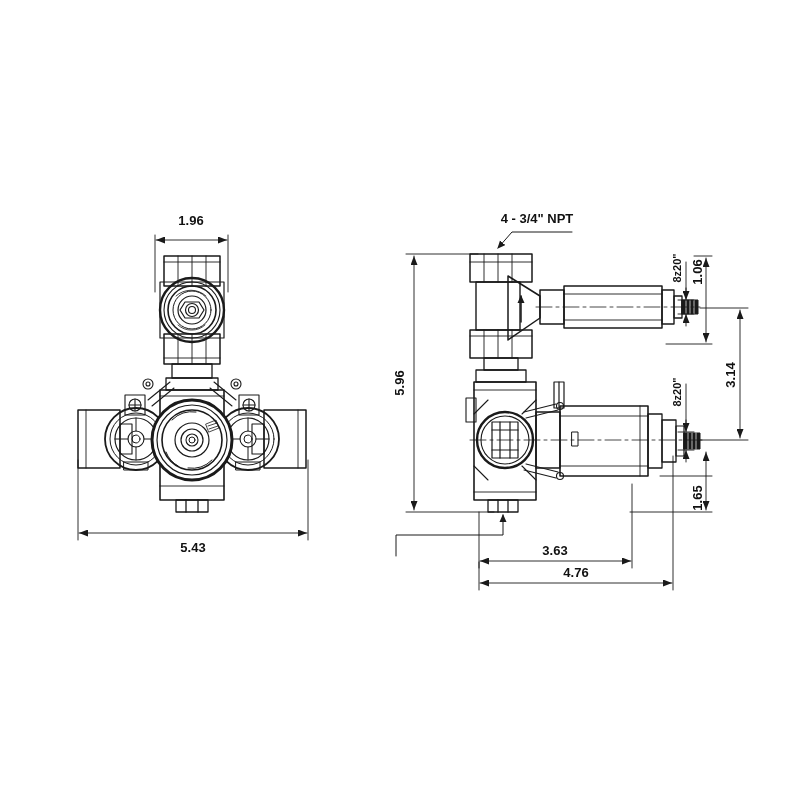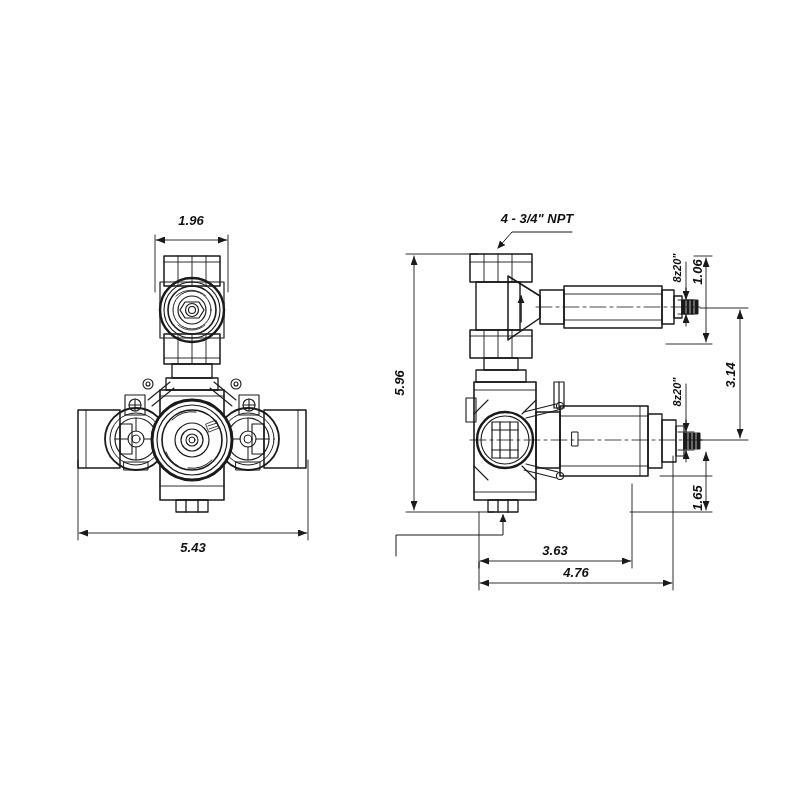--- a/index.html
+++ b/index.html
@@ -1,19 +1,19 @@
 <!DOCTYPE html>
 <html><head>
 <meta charset="utf-8">
 <title>Valve Technical Drawing</title>
 <style>
   html,body{margin:0;padding:0;background:#ffffff;}
   body{width:800px;height:800px;overflow:hidden;
        font-family:"Liberation Sans","DejaVu Sans",sans-serif;}
-  #sheet{position:relative;width:668px;height:800px;background:#fff;font-style:italic;}
+  #sheet{position:relative;width:668px;height:800px;background:#fff;}
   svg{display:block;}
   .dimtext{font-family:"Liberation Sans","DejaVu Sans",sans-serif;
            font-size:13px;font-weight:700;fill:#111;}
   .dimtext-sm{font-family:"Liberation Sans","DejaVu Sans",sans-serif;
            font-size:11px;font-weight:700;fill:#111;}
   .notetext{font-family:"Liberation Sans","DejaVu Sans",sans-serif;
            font-size:13px;font-weight:700;fill:#111;}
 </style>
 </head>
 <body>

